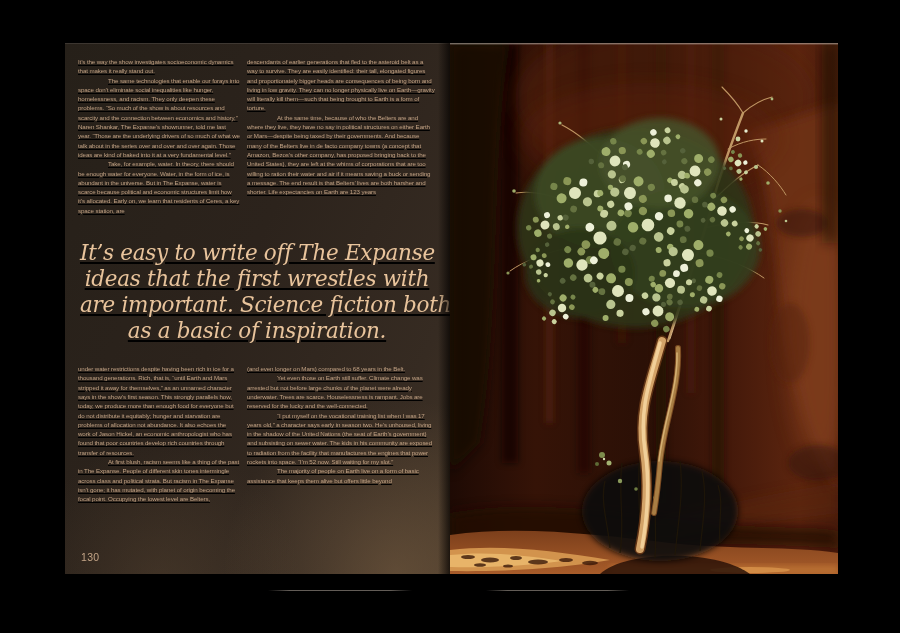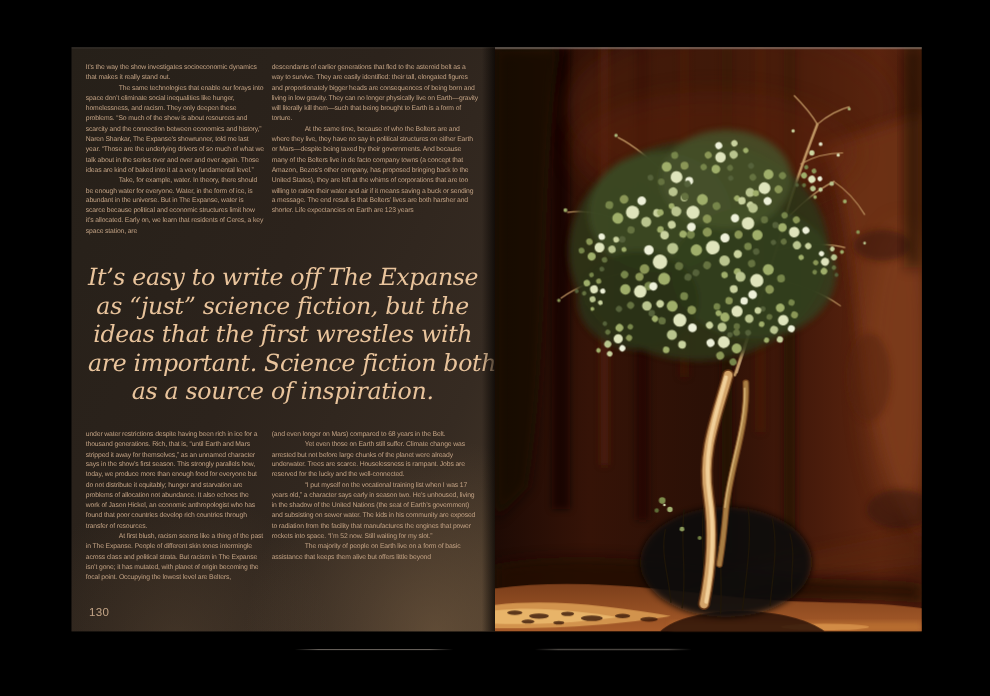--- a/index.html
+++ b/index.html
@@ -14,21 +14,21 @@
     background:
       radial-gradient(75% 55% at 86% 100%, rgba(128,100,70,.50), rgba(128,100,70,0) 60%),
       radial-gradient(60% 45% at 25% 102%, rgba(100,78,55,.35), rgba(100,78,55,0) 60%),
       linear-gradient(115deg, #262019 0%, #2c231c 45%, #362b22 80%, #443628 100%);
   }
   .page-left::before{content:"";position:absolute;top:0;left:0;right:0;height:1px;background:rgba(255,255,255,.10);}
   .page-left::after{content:"";position:absolute;right:0;top:0;bottom:0;width:12px;
     background:linear-gradient(to right, rgba(0,0,0,0), rgba(5,2,0,.72));}
   .page-right{width:388px;height:531px;position:relative;flex:0 0 auto;}
   .page-right svg{display:block;width:388px;height:531px;}
-  .content{position:absolute;left:0;top:0;right:0;bottom:0;padding:14px 14px 12px 13px;box-sizing:border-box;}
+  .content{position:absolute;left:0;top:0;right:0;bottom:0;padding:14px 14px 12px 13px;box-sizing:border-box;text-decoration:underline;}
   .cols{display:flex;gap:7px;}
   .col-a{width:162px;flex:0 0 auto;}
   .col-b{width:188px;flex:0 0 auto;}
   .body-p{
     margin:0;font-size:6.2px;line-height:9.3px;letter-spacing:-0.12px;
     color:#c2a284;text-align:left;
   }
   .ind{text-indent:30px;}
   .quote{
     margin:25px 2px 20px;text-align:center;
@@ -61,24 +61,23 @@
           <p class="body-p ind">Take, for example, water. In theory, there should be enough water for everyone. Water, in the form of ice, is abundant in the universe. But in The Expanse, water is scarce because political and economic structures limit how it’s allocated. Early on, we learn that residents of Ceres, a key space station, are</p>
         </div>
         <div class="col-b">
           <p class="body-p">descendants of earlier generations that fled to the asteroid belt as a way to survive. They are easily identified: their tall, elongated figures and proportionately bigger heads are consequences of being born and living in low gravity. They can no longer physically live on Earth—gravity will literally kill them—such that being brought to Earth is a form of torture.</p>
           <p class="body-p ind">At the same time, because of who the Belters are and where they live, they have no say in political structures on either Earth or Mars—despite being taxed by their governments. And because many of the Belters live in de facto company towns (a concept that Amazon, Bezos’s other company, has proposed bringing back to the United States), they are left at the whims of corporations that are too willing to ration their water and air if it means saving a buck or sending a message. The end result is that Belters’ lives are both harsher and shorter. Life expectancies on Earth are 123 years</p>
         </div>
       </div>
 
       <div class="quote">
         <div class="qline">It’s easy to write off The Expanse</div>
-        <div class="qline">as “just” science fiction, but the</div>
         <div class="qline">ideas that the first wrestles with</div>
         <div class="qline">are important. Science fiction both</div>
-        <div class="qline">as a source of inspiration.</div>
+        <div class="qline">as a basic of inspiration.</div>
       </div>
 
       <div class="cols">
         <div class="col-a">
           <p class="body-p">under water restrictions despite having been rich in ice for a thousand generations. Rich, that is, “until Earth and Mars stripped it away for themselves,” as an unnamed character says in the show’s first season. This strongly parallels how, today, we produce more than enough food for everyone but do not distribute it equitably; hunger and starvation are problems of allocation not abundance. It also echoes the work of Jason Hickel, an economic anthropologist who has found that poor countries develop rich countries through transfer of resources.</p>
           <p class="body-p ind">At first blush, racism seems like a thing of the past in The Expanse. People of different skin tones intermingle across class and political strata. But racism in The Expanse isn’t gone; it has mutated, with planet of origin becoming the focal point. Occupying the lowest level are Belters,</p>
         </div>
         <div class="col-b">
           <p class="body-p">(and even longer on Mars) compared to 68 years in the Belt.</p>
           <p class="body-p ind">Yet even those on Earth still suffer. Climate change was arrested but not before large chunks of the planet were already underwater. Trees are scarce. Houselessness is rampant. Jobs are reserved for the lucky and the well-connected.</p>

